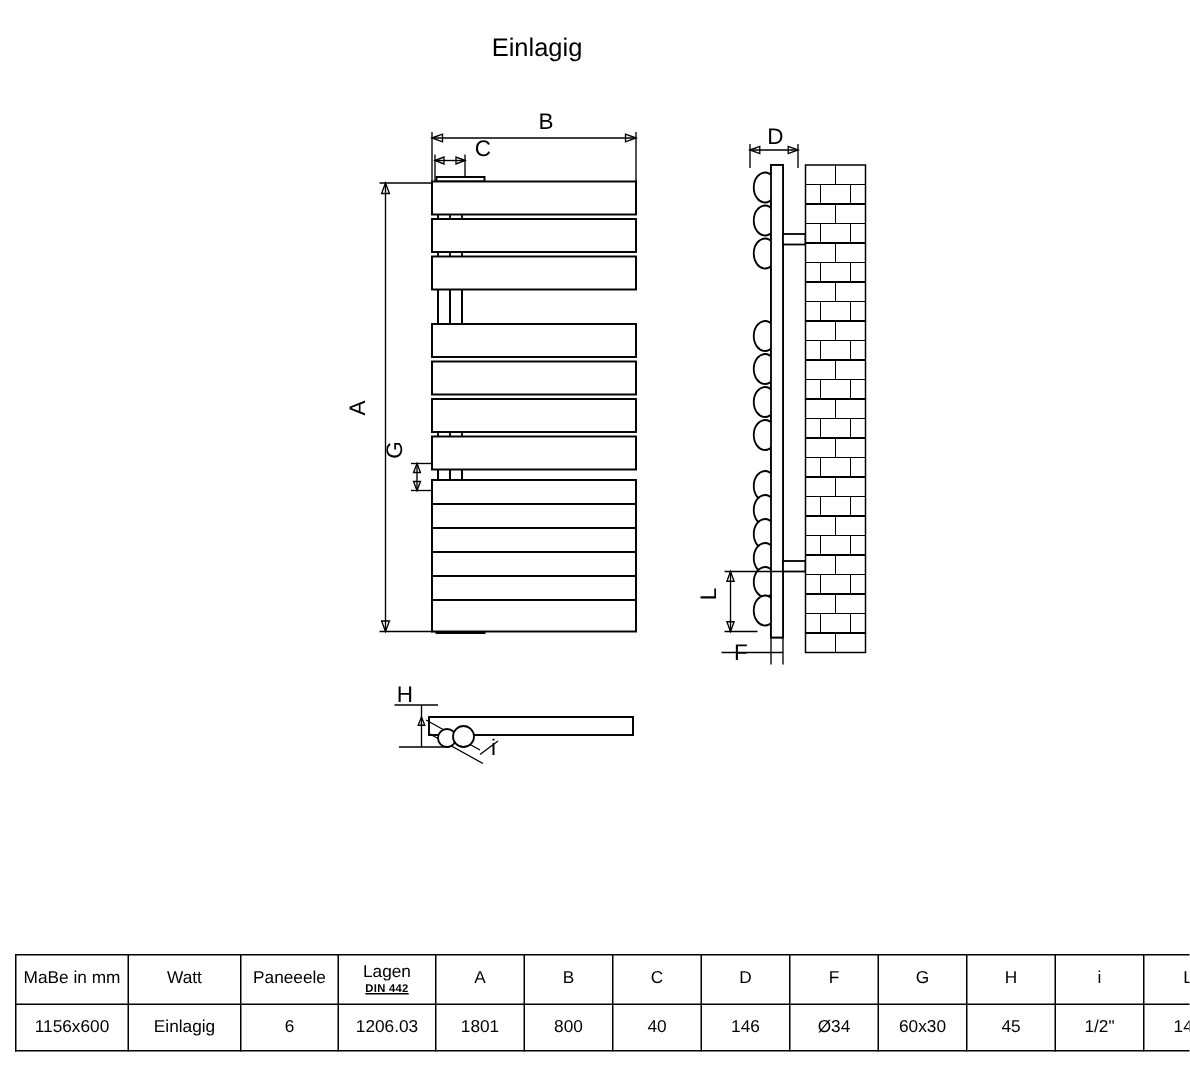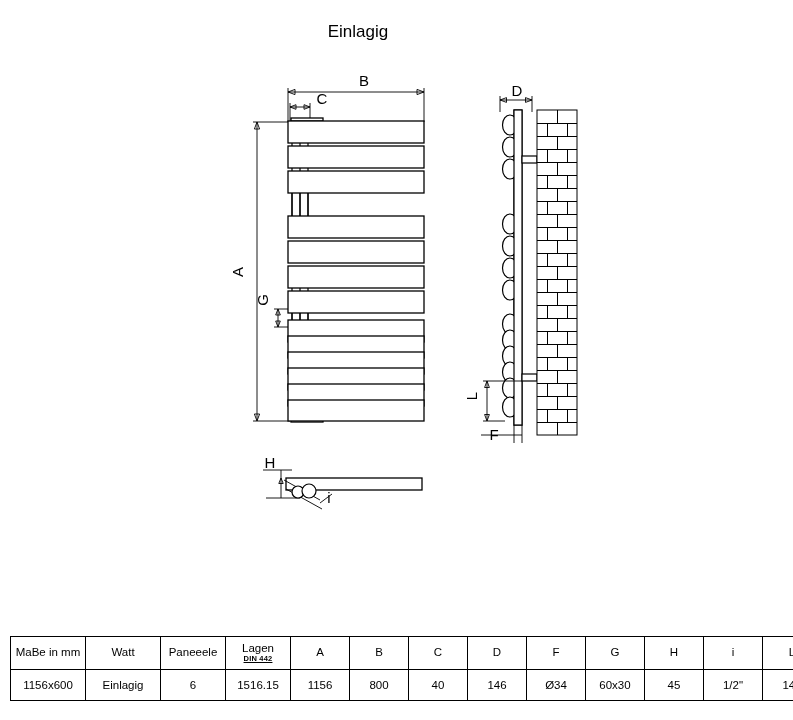--- a/index.html
+++ b/index.html
@@ -368,22 +368,22 @@
           <th style="width:56px"><span>H</span></th>
           <th style="width:56px"><span>i</span></th>
           <th style="width:56px"><span>L</span></th>
         </tr>
       </thead>
       <tbody>
         <tr>
           <td>1156x600</td>
           <td>Einlagig</td>
           <td>6</td>
-          <td>1516.15</td>
-          <td>1156</td>
+          <td>1206.03</td>
+          <td>1801</td>
           <td>800</td>
           <td>40</td>
           <td>146</td>
           <td>Ø34</td>
           <td>60x30</td>
           <td>45</td>
           <td>1/2"</td>
           <td>140</td>
         </tr>
       </tbody>

